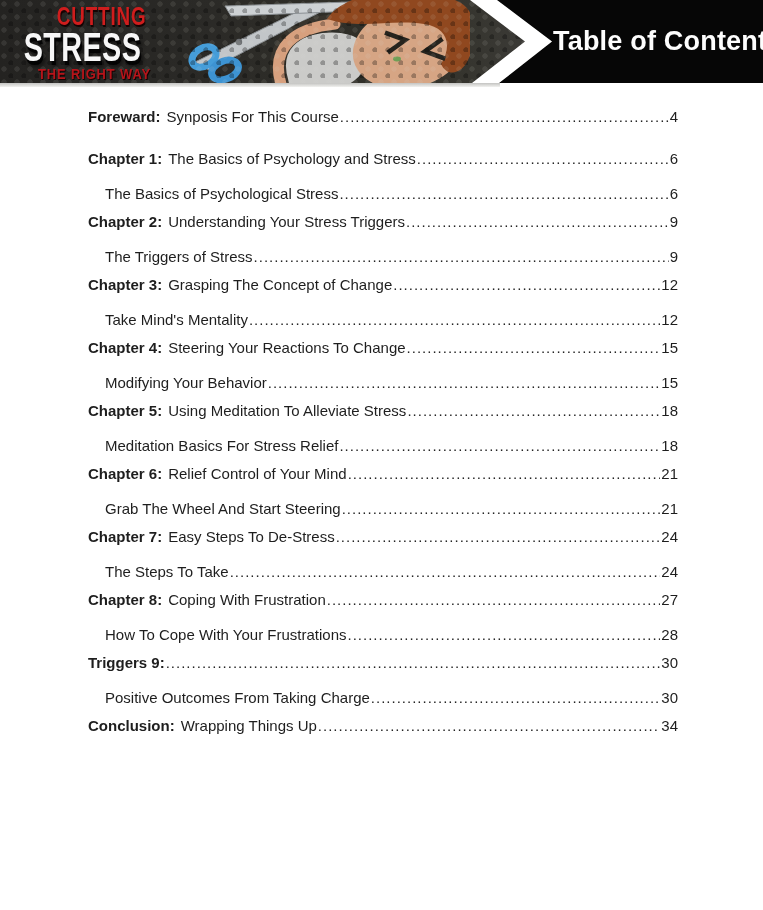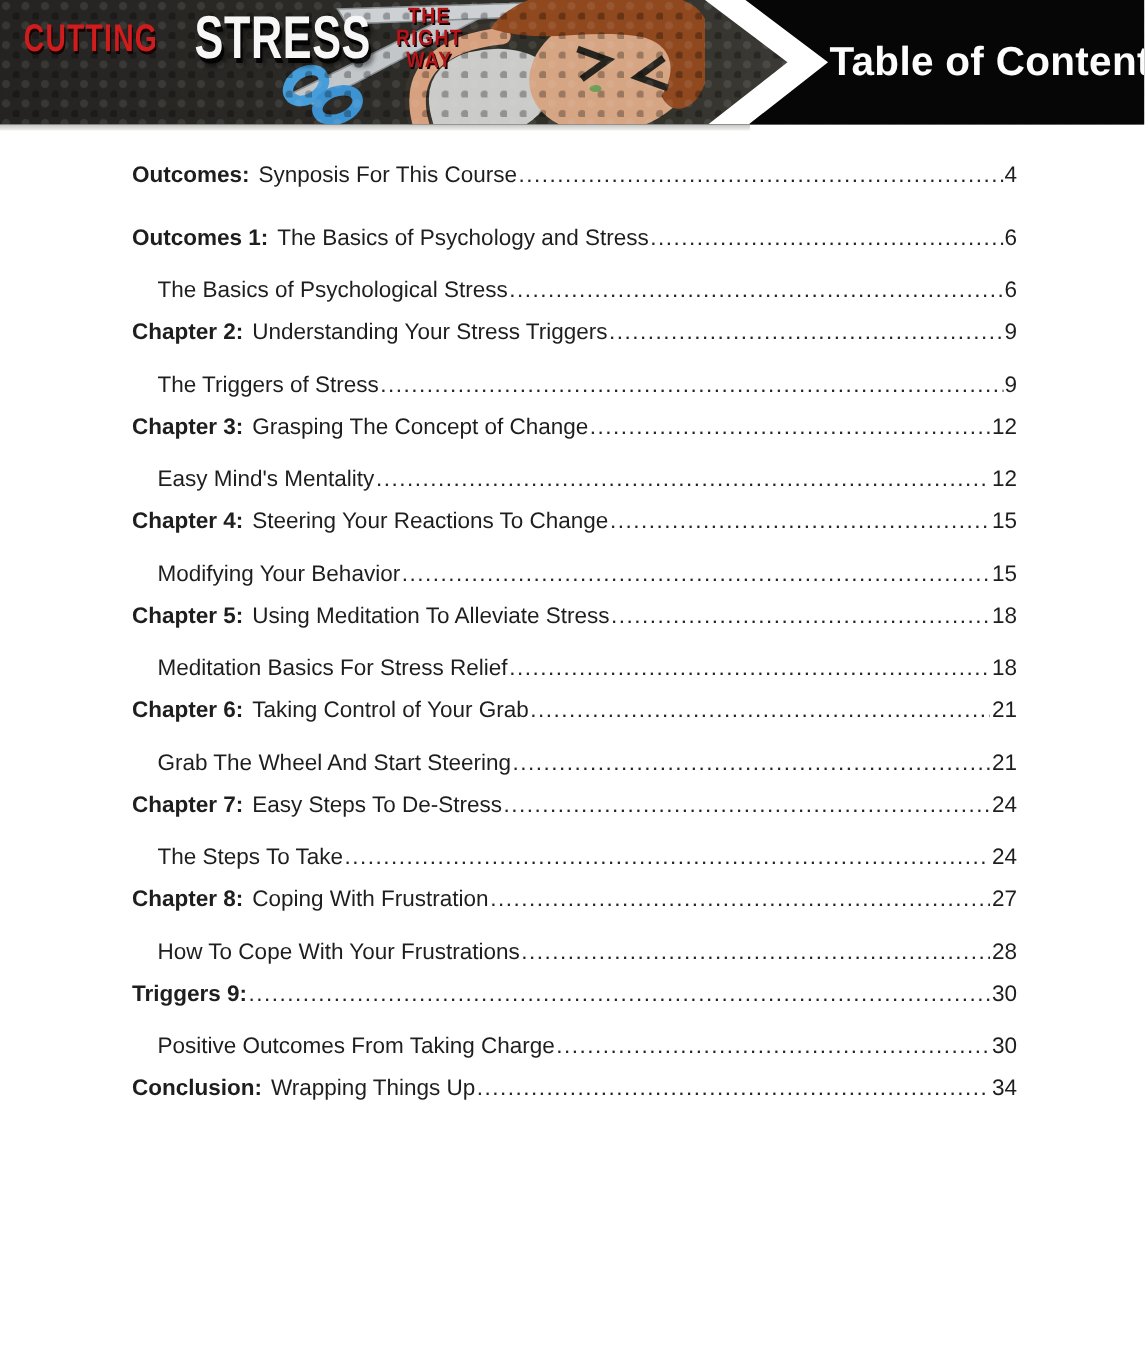--- a/index.html
+++ b/index.html
@@ -41,21 +41,21 @@
   
   .hdr-chevron {
     position:absolute; top:0; left:470px; width:82px; height:83px;
     background:#ffffff;
     clip-path:polygon(0 0,27px 0,82px 50%,29px 100%,2px 100%,55px 50%);
   }
 
   
   .logo {
     position:absolute; top:3px; left:6px; width:150px;
-    display:flex; align-items:center; text-align:center;
+    display:flex; flex-direction:column; align-items:flex-end; text-align:center;
     z-index:3;
   }
   .logo-cutting {
     display:inline-block; color:#cf1d1d; font-weight:bold; font-size:23px;
     letter-spacing:1px; line-height:26px;
     transform:scale(0.82,1.12); transform-origin:center;
     text-shadow:1px 2px 0 #150303;
   }
   .logo-stress {
     display:inline-block; color:#f7f7f7; font-weight:bold; font-size:36px;
@@ -137,27 +137,27 @@
     <div class="logo">
       <span class="logo-cutting">CUTTING</span>
       <span class="logo-stress">STRESS</span>
       <span class="logo-way">THE RIGHT WAY</span>
     </div>
   </div>
   <div class="hdr-fringe"></div>
 
   <div class="toc" id="toc-list">
       <div class="row chapter first">
-        <span class="lbl">Outcomes:</span>
+        <span class="lbl">Foreward:</span>
         <span class="ttl">Synposis For This Course</span>
         <span class="leader">............................................................................................................................................................................................................................</span>
         <span class="pg">4</span>
       </div>
       <div class="row chapter">
-        <span class="lbl">Outcomes 1:</span>
+        <span class="lbl">Chapter 1:</span>
         <span class="ttl">The Basics of Psychology and Stress</span>
         <span class="leader">............................................................................................................................................................................................................................</span>
         <span class="pg">6</span>
       </div>
       <div class="row sub">
         <span class="ttl">The Basics of Psychological Stress</span>
         <span class="leader">............................................................................................................................................................................................................................</span>
         <span class="pg">6</span>
       </div>
       <div class="row chapter">
@@ -171,21 +171,21 @@
         <span class="leader">............................................................................................................................................................................................................................</span>
         <span class="pg">9</span>
       </div>
       <div class="row chapter">
         <span class="lbl">Chapter 3:</span>
         <span class="ttl">Grasping The Concept of Change</span>
         <span class="leader">............................................................................................................................................................................................................................</span>
         <span class="pg">12</span>
       </div>
       <div class="row sub">
-        <span class="ttl">Easy Mind's Mentality</span>
+        <span class="ttl">Take Mind's Mentality</span>
         <span class="leader">............................................................................................................................................................................................................................</span>
         <span class="pg">12</span>
       </div>
       <div class="row chapter">
         <span class="lbl">Chapter 4:</span>
         <span class="ttl">Steering Your Reactions To Change</span>
         <span class="leader">............................................................................................................................................................................................................................</span>
         <span class="pg">15</span>
       </div>
       <div class="row sub">
@@ -199,21 +199,21 @@
         <span class="leader">............................................................................................................................................................................................................................</span>
         <span class="pg">18</span>
       </div>
       <div class="row sub">
         <span class="ttl">Meditation Basics For Stress Relief</span>
         <span class="leader">............................................................................................................................................................................................................................</span>
         <span class="pg">18</span>
       </div>
       <div class="row chapter">
         <span class="lbl">Chapter 6:</span>
-        <span class="ttl">Taking Control of Your Grab</span>
+        <span class="ttl">Relief Control of Your Mind</span>
         <span class="leader">............................................................................................................................................................................................................................</span>
         <span class="pg">21</span>
       </div>
       <div class="row sub">
         <span class="ttl">Grab The Wheel And Start Steering</span>
         <span class="leader">............................................................................................................................................................................................................................</span>
         <span class="pg">21</span>
       </div>
       <div class="row chapter">
         <span class="lbl">Chapter 7:</span>

